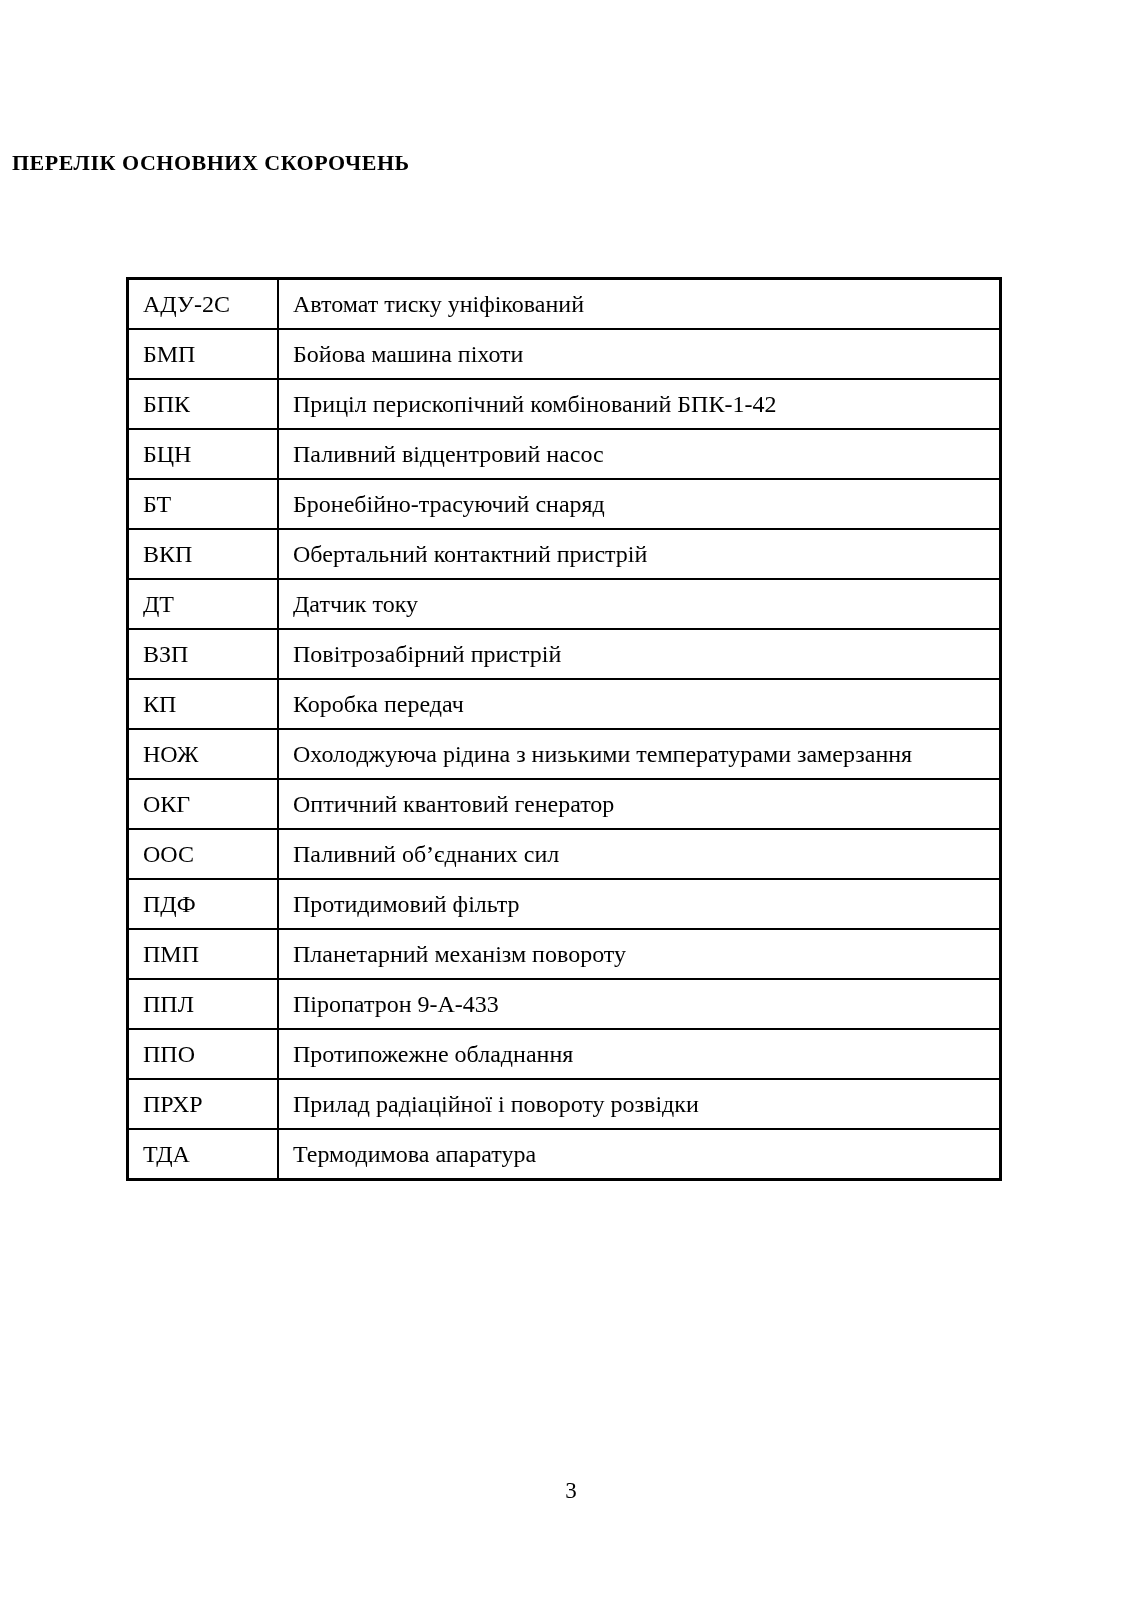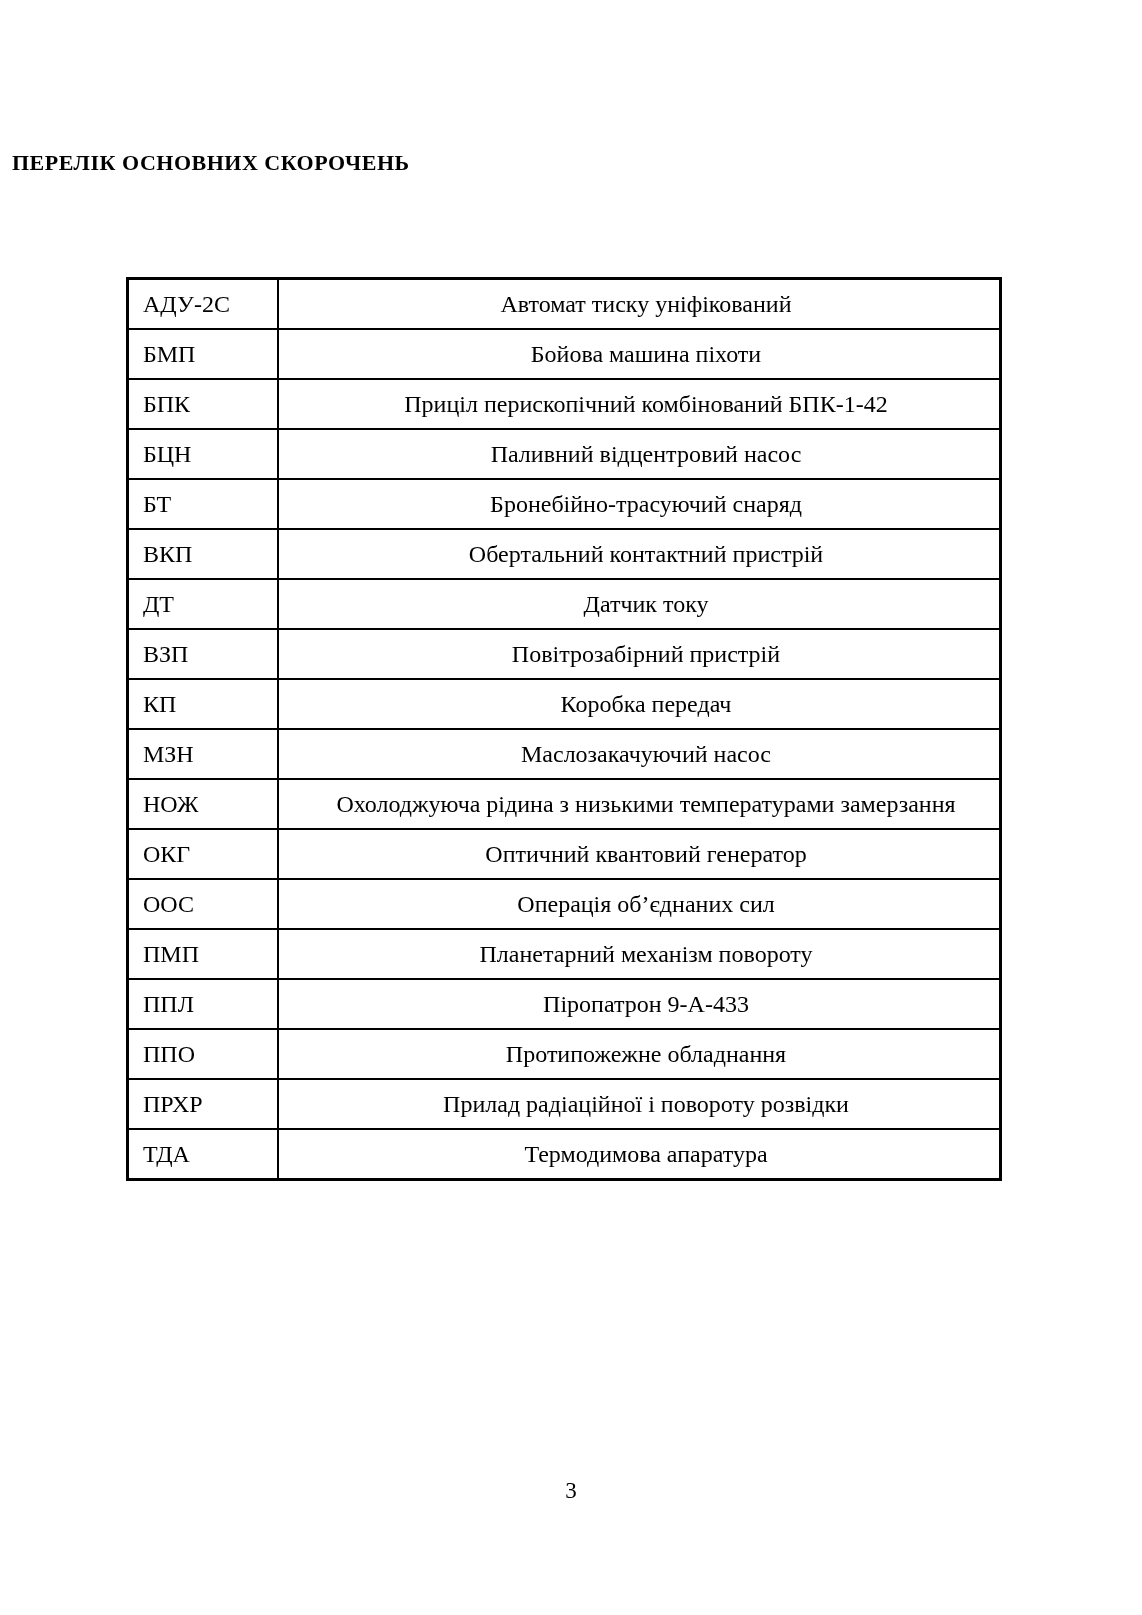--- a/index.html
+++ b/index.html
@@ -37,21 +37,21 @@
   table.abbr-table td {
     border: 2px solid #000000;
     height: 48px; 
     font-size: 24px;
     vertical-align: middle;
     padding: 0 0 0 14px;
     overflow: hidden;
     white-space: nowrap;
   }
   td.col-abbr  { width: 134px; } 
-  td.col-def   { padding-left: 16px; text-align: center; }
+  td.col-def   { padding-left: 16px; }
   .page-number {
     position: absolute;
     top: 1478px;
     left: 0;
     width: 100%;
     text-align: center;
     font-size: 23px;
   }
 </style>
 </head>
@@ -91,34 +91,34 @@
       </tr>
       <tr>
         <td class="col-abbr">ВЗП</td>
         <td class="col-def">Повітрозабірний пристрій</td>
       </tr>
       <tr>
         <td class="col-abbr">КП</td>
         <td class="col-def">Коробка передач</td>
       </tr>
       <tr>
-        <td class="col-abbr">МЗН</td>
-        <td class="col-def">Маслозакачуючий насос</td>
-      </tr>
-      <tr>
         <td class="col-abbr">НОЖ</td>
         <td class="col-def">Охолоджуюча рідина з низькими температурами замерзання</td>
       </tr>
       <tr>
         <td class="col-abbr">ОКГ</td>
         <td class="col-def">Оптичний квантовий генератор</td>
       </tr>
       <tr>
         <td class="col-abbr">ООС</td>
-        <td class="col-def">Операція об’єднаних сил</td>
+        <td class="col-def">Паливний об’єднаних сил</td>
+      </tr>
+      <tr>
+        <td class="col-abbr">ПДФ</td>
+        <td class="col-def">Протидимовий фільтр</td>
       </tr>
       <tr>
         <td class="col-abbr">ПМП</td>
         <td class="col-def">Планетарний механізм повороту</td>
       </tr>
       <tr>
         <td class="col-abbr">ППЛ</td>
         <td class="col-def">Піропатрон 9-А-433</td>
       </tr>
       <tr>

